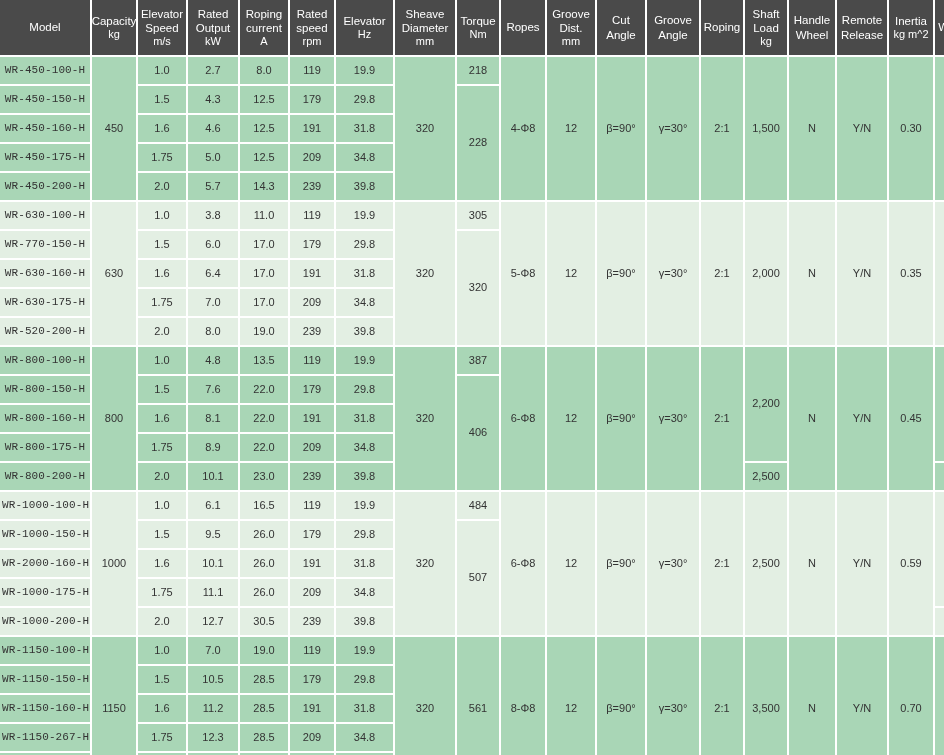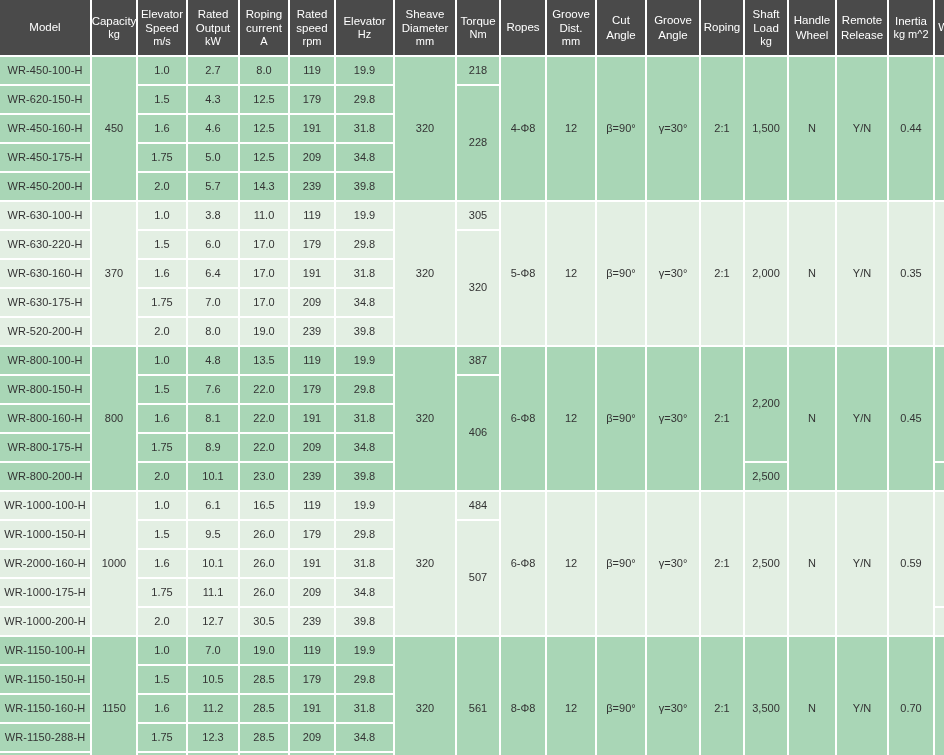--- a/index.html
+++ b/index.html
@@ -44,21 +44,21 @@
     flex-direction: column;
     justify-content: center;
     align-items: center;
     height: 47px;
   }
   .hdr-label { white-space: normal; line-height: 1.22; }
   .hdr-unit { font-size: 11px; }
   tbody tr { height: 27px; }
   td.dark  { background: #a9d6b6; }
   td.light { background: #e3efe3; }
-  td.model { font-size: 10.5px; letter-spacing: 0.1px; }
+  td.model { font-size: 10.5px; letter-spacing: 0.1px; font-family: Liberation Mono, monospace; }
 </style>
 </head>
 <body>
 
 <div id="spec-table-wrap">
   <table class="spec">
     <colgroup>
       <col style="width:90px">
         <col style="width:44px">
         <col style="width:48px">
@@ -208,25 +208,25 @@
           <td class="dark" rowspan="5">320</td>
           <td class="dark">218</td>
           <td class="dark" rowspan="5">4-Φ8</td>
           <td class="dark" rowspan="5">12</td>
           <td class="dark" rowspan="5">β=90°</td>
           <td class="dark" rowspan="5">γ=30°</td>
           <td class="dark" rowspan="5">2:1</td>
           <td class="dark" rowspan="5">1,500</td>
           <td class="dark" rowspan="5">N</td>
           <td class="dark" rowspan="5">Y/N</td>
-          <td class="dark" rowspan="5">0.44</td>
+          <td class="dark" rowspan="5">0.30</td>
           <td class="dark" rowspan="5">200</td>
         </tr>
         <tr>
-          <td class="dark model">WR-620-150-H</td>
+          <td class="dark model">WR-450-150-H</td>
           <td class="dark">1.5</td>
           <td class="dark">4.3</td>
           <td class="dark">12.5</td>
           <td class="dark">179</td>
           <td class="dark">29.8</td>
           <td class="dark" rowspan="4">228</td>
         </tr>
         <tr>
           <td class="dark model">WR-450-160-H</td>
           <td class="dark">1.6</td>
@@ -246,41 +246,41 @@
         <tr>
           <td class="dark model">WR-450-200-H</td>
           <td class="dark">2.0</td>
           <td class="dark">5.7</td>
           <td class="dark">14.3</td>
           <td class="dark">239</td>
           <td class="dark">39.8</td>
         </tr>
         <tr>
           <td class="light model">WR-630-100-H</td>
-          <td class="light" rowspan="5">370</td>
+          <td class="light" rowspan="5">630</td>
           <td class="light">1.0</td>
           <td class="light">3.8</td>
           <td class="light">11.0</td>
           <td class="light">119</td>
           <td class="light">19.9</td>
           <td class="light" rowspan="5">320</td>
           <td class="light">305</td>
           <td class="light" rowspan="5">5-Φ8</td>
           <td class="light" rowspan="5">12</td>
           <td class="light" rowspan="5">β=90°</td>
           <td class="light" rowspan="5">γ=30°</td>
           <td class="light" rowspan="5">2:1</td>
           <td class="light" rowspan="5">2,000</td>
           <td class="light" rowspan="5">N</td>
           <td class="light" rowspan="5">Y/N</td>
           <td class="light" rowspan="5">0.35</td>
           <td class="light" rowspan="5">230</td>
         </tr>
         <tr>
-          <td class="light model">WR-630-220-H</td>
+          <td class="light model">WR-770-150-H</td>
           <td class="light">1.5</td>
           <td class="light">6.0</td>
           <td class="light">17.0</td>
           <td class="light">179</td>
           <td class="light">29.8</td>
           <td class="light" rowspan="4">320</td>
         </tr>
         <tr>
           <td class="light model">WR-630-160-H</td>
           <td class="light">1.6</td>
@@ -447,21 +447,21 @@
         </tr>
         <tr>
           <td class="dark model">WR-1150-160-H</td>
           <td class="dark">1.6</td>
           <td class="dark">11.2</td>
           <td class="dark">28.5</td>
           <td class="dark">191</td>
           <td class="dark">31.8</td>
         </tr>
         <tr>
-          <td class="dark model">WR-1150-288-H</td>
+          <td class="dark model">WR-1150-267-H</td>
           <td class="dark">1.75</td>
           <td class="dark">12.3</td>
           <td class="dark">28.5</td>
           <td class="dark">209</td>
           <td class="dark">34.8</td>
         </tr>
         <tr>
           <td class="dark model">WR-1150-200-H</td>
           <td class="dark">2.0</td>
           <td class="dark">14.0</td>

